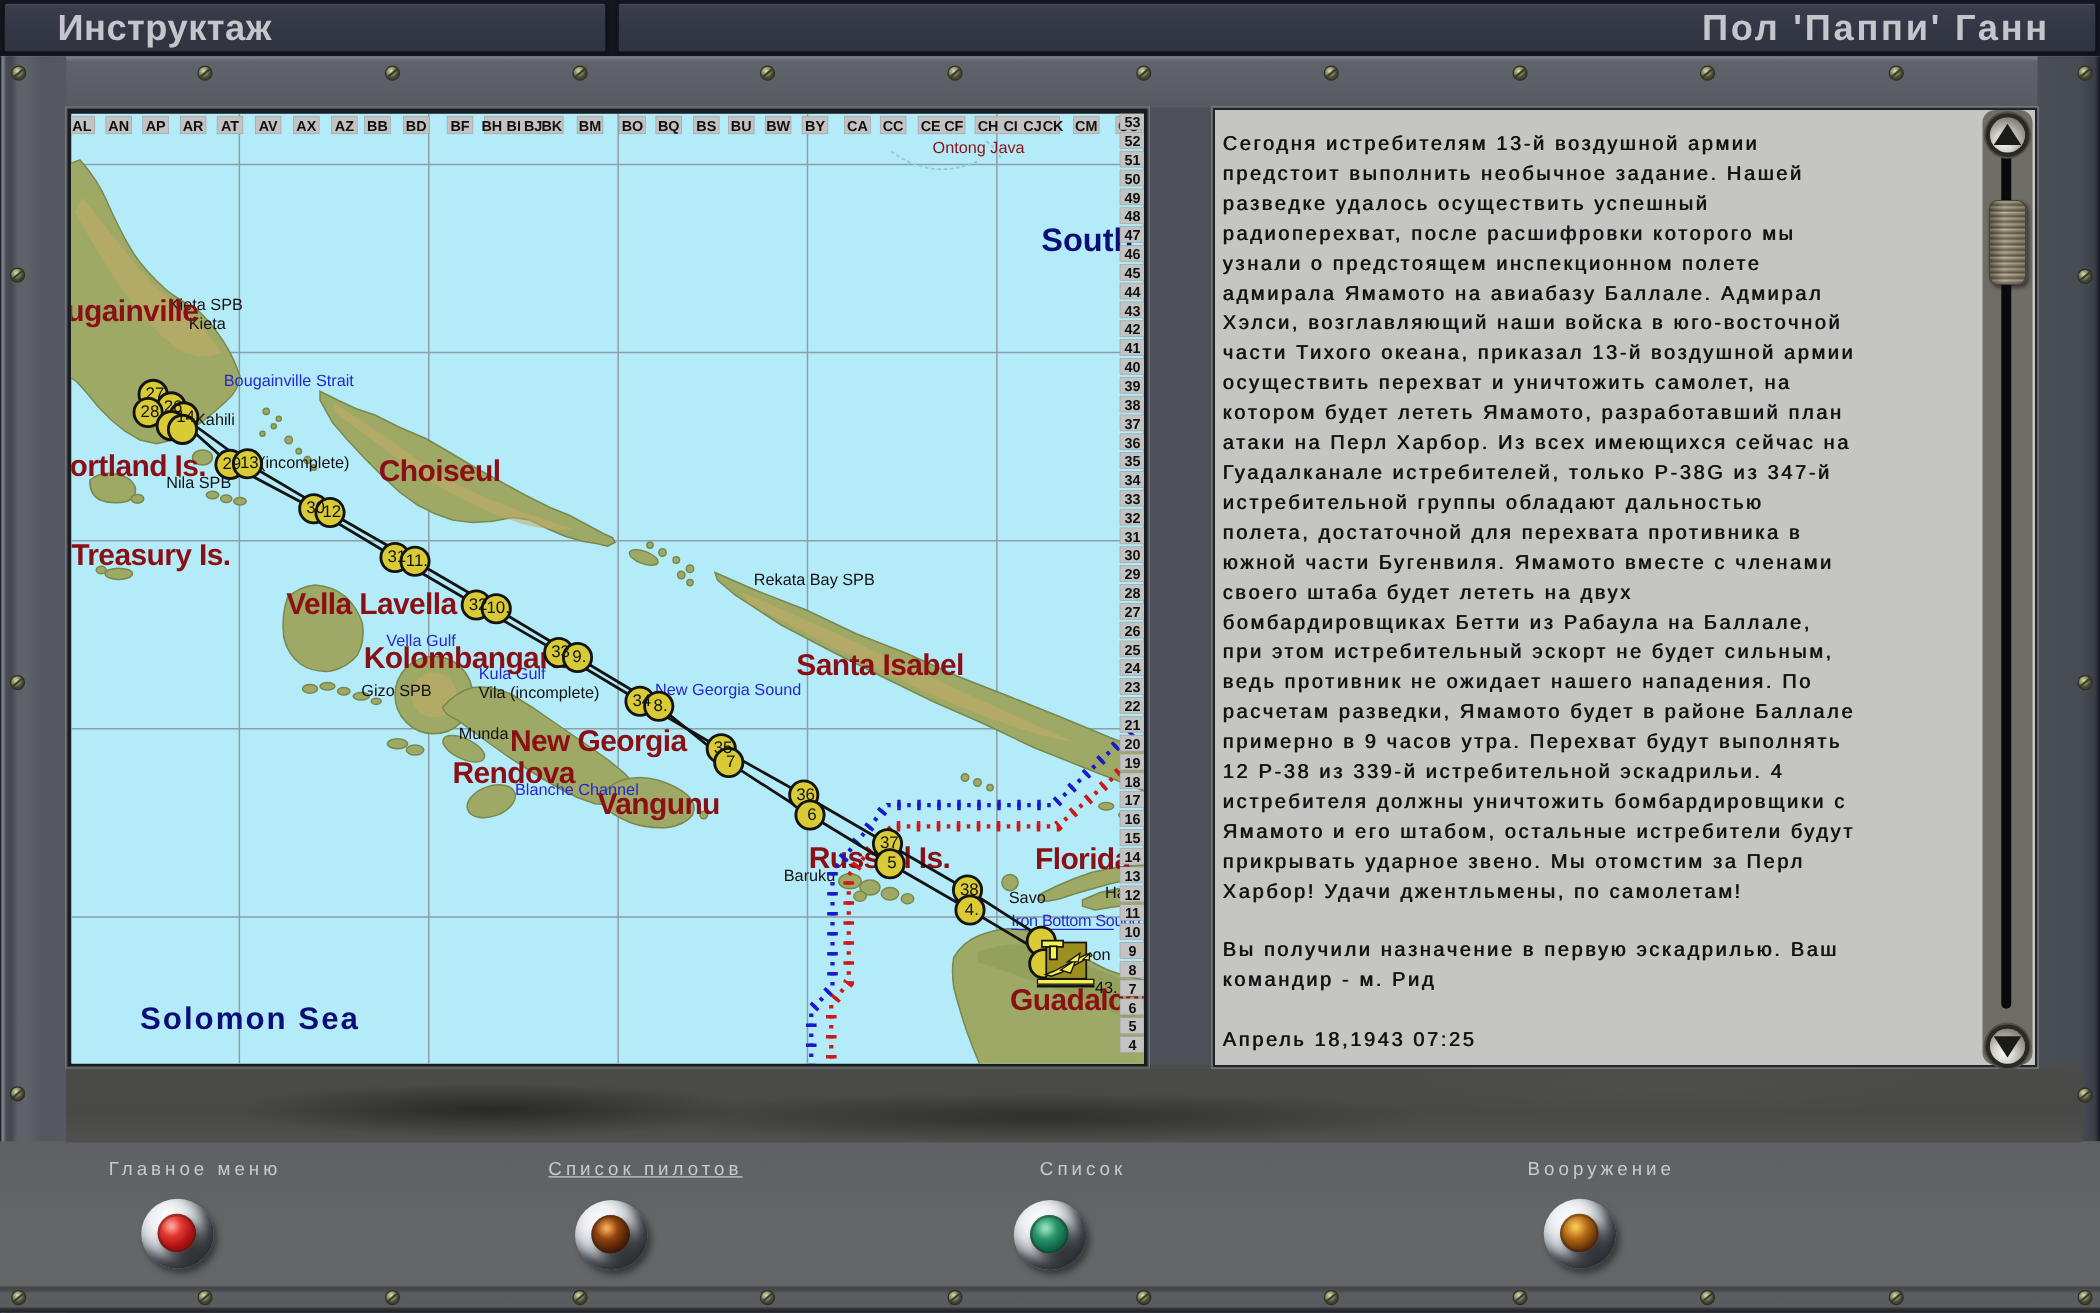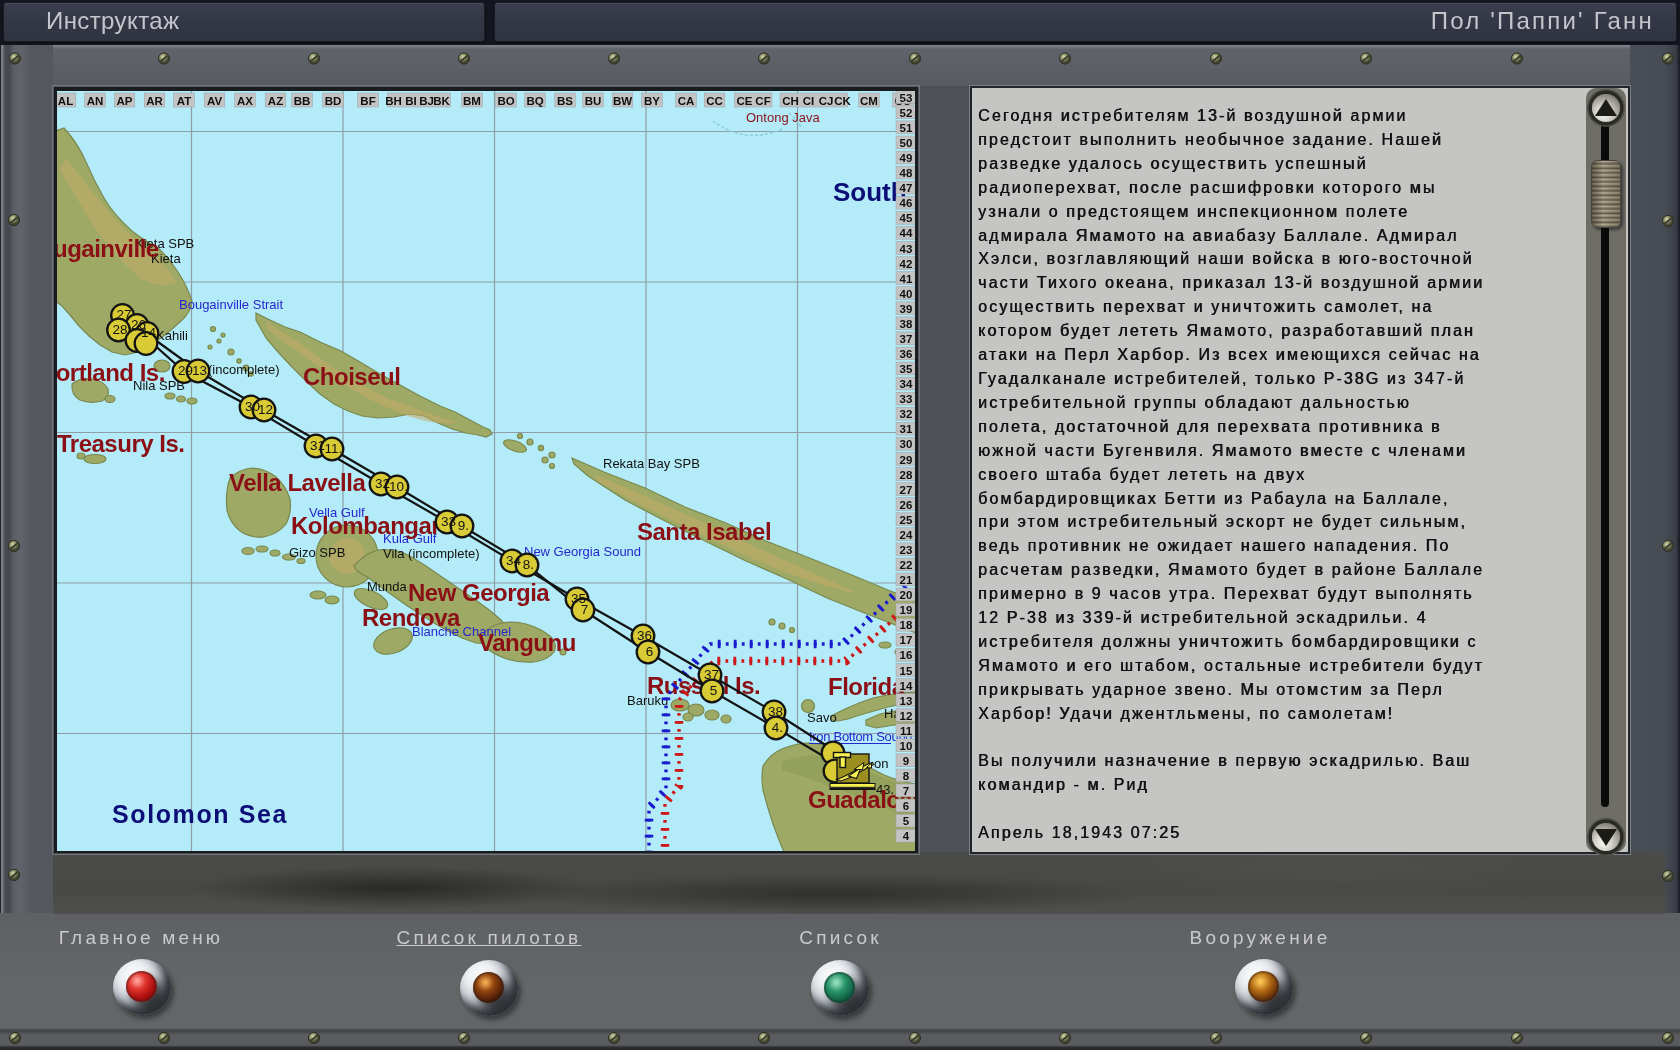--- a/index.html
+++ b/index.html
@@ -1,22 +1,22 @@
 <!DOCTYPE html>
 <html><head><meta charset="utf-8">
 <style>
 html,body{margin:0;padding:0;width:1680px;height:1050px;overflow:hidden;background:#14171f;font-family:"Liberation Sans",sans-serif;}
 #page{position:absolute;left:0;top:0;width:1680px;height:1050px;}
 
 .bar{position:absolute;top:2px;height:38px;background:linear-gradient(180deg,#3b3f4d 0%,#343847 40%,#30343f 100%);border:1px solid #191c27;border-radius:3px;box-shadow:inset 0 1px 0 #484c5c, 0 1px 2px #0a0c12;}
 #bar1{left:3px;width:480px;}
 #bar2{left:494px;width:1181px;}
-.bartxt{position:absolute;top:7px;font-size:24px;color:#c4c6cc;}
+.bartxt{position:absolute;top:7px;font-size:29px;color:#c4c6cc;font-weight:bold;}
 #t1{left:46px;letter-spacing:0.4px;}
-#t2{right:26px;letter-spacing:2.2px;}
+#t2{right:40px;letter-spacing:2.2px;}
 
 #plate{position:absolute;left:0;top:45px;width:1680px;height:1005px;background:#53565d;}
 #plate .topstrip{position:absolute;left:0;top:0;width:1680px;height:43px;background:linear-gradient(180deg,#82868c 0%,#60636a 10%,#575a61 100%);}
 #plate .leftstrip{position:absolute;left:0;top:0;width:53px;height:1005px;background:linear-gradient(90deg,#1d1f2a 0%,#23252e 1.5%,#858990 3%,#7c8088 4.5%,#494c53 9%,#44474e 17%,#5c5f66 26%,#60636a 38%,#54575e 62%,#55585f 100%);}
 #plate .midgap{position:absolute;left:920px;top:41px;width:52px;height:812px;background:#4d5057;}
 #plate .rightstrip{position:absolute;left:1630px;top:0;width:50px;height:1005px;background:linear-gradient(90deg,#4a4e57 0%,#464b54 70%,#3a3e47 92%,#171920 100%);}
 #plate .botpanel{position:absolute;left:0;top:868px;width:1680px;height:137px;background:linear-gradient(180deg,#5e6064 0%,#646668 55%,#636567 84%,#434549 85.5%,#484a4e 87%,#5b5d61 89%,#595b5f 96.5%,#2c2e32 98%,#222428 100%);}
 #photo{position:absolute;left:53px;top:852px;width:1612px;height:62px;background:
  radial-gradient(ellipse 280px 30px at 340px 36px, rgba(15,15,13,.55), rgba(15,15,13,0) 72%),
  radial-gradient(ellipse 430px 28px at 780px 42px, rgba(22,22,19,.5), rgba(22,22,19,0) 72%),
@@ -28,21 +28,21 @@
 #track{position:absolute;left:629px;top:33px;width:8px;height:686px;background:#0a0a0a;border-radius:4px;}
 #thumb{position:absolute;left:619px;top:72px;width:28px;height:66px;border-radius:7px;border:1.5px solid #46443c;background:repeating-linear-gradient(180deg,#ded9cb 0px,#b0a998 1.5px,#7c7667 3px,#cbc5b6 4.5px),linear-gradient(90deg,#8a8478,#d8d4c8 40%,#a8a296);background-blend-mode:multiply;box-shadow:2px 2px 3px rgba(10,10,10,.5);}
 .sbtn{position:absolute;width:28px;height:28px;border-radius:50%;background:radial-gradient(circle at 40% 70%, #f8f8f4 0%, #d8d6ce 30%, #8e8c84 70%, #55534c 100%);box-shadow:0 0 0 3.5px #2a2a25, 0 0 0 5px #51504a;}
 .sbtn .tri{position:absolute;left:3px;width:0;height:0;border-left:11px solid transparent;border-right:11px solid transparent;}
 #sup{left:620px;top:6px;}
 #sup .tri{top:5px;border-bottom:17px solid #1b1b18;}
 #sdn{left:620px;top:735px;}
 #sdn .tri{top:6px;border-top:17px solid #1b1b18;}
 #btxt{position:absolute;left:6px;top:16px;width:600px;font-size:16px;line-height:23.9px;color:#111;letter-spacing:2.1px;white-space:nowrap;text-shadow:0.6px 0 0 #222;}
 
-.blab{position:absolute;top:927px;font-size:19px;color:#c9cacd;letter-spacing:3.2px;text-align:center;}
+.blab{position:absolute;top:927px;font-size:15px;color:#c9cacd;letter-spacing:3.2px;text-align:right;}
 .pbtn{position:absolute;width:58px;height:56px;border-radius:50%;background:radial-gradient(circle at 36% 30%, #ffffff 0%, #eceef1 25%, #c2c8cf 50%, #8d949d 75%, #5a616b 100%);box-shadow:3px 4px 5px rgba(15,15,15,.5), inset -8px -9px 10px rgba(14,16,20,.75);}
 .dome{position:absolute;left:13px;top:12px;width:31px;height:31px;border-radius:50%;box-shadow:4px 5px 7px rgba(5,5,5,.6), inset 0 0 0 2px rgba(40,40,40,.35);}
 .dome.red{background:radial-gradient(circle at 36% 32%, #ffa098 4%, #e23830 28%, #ae1010 58%, #5a0404 100%);}
 .dome.dred{background:radial-gradient(circle at 40% 34%, #f0a850 5%, #91430f 32%, #471a06 68%, #1d0a02 100%);}
 .dome.grn{background:radial-gradient(circle at 40% 34%, #90dcb8 6%, #28946a 33%, #0f6044 65%, #053122 100%);}
 .dome.amb{background:radial-gradient(circle at 40% 34%, #f8c050 6%, #b06812 36%, #5c2a08 70%, #251002 100%);}
 </style></head><body>
 <div id="page">
 <div class="bar" id="bar1"></div>
     <div class="bar" id="bar2"></div>

